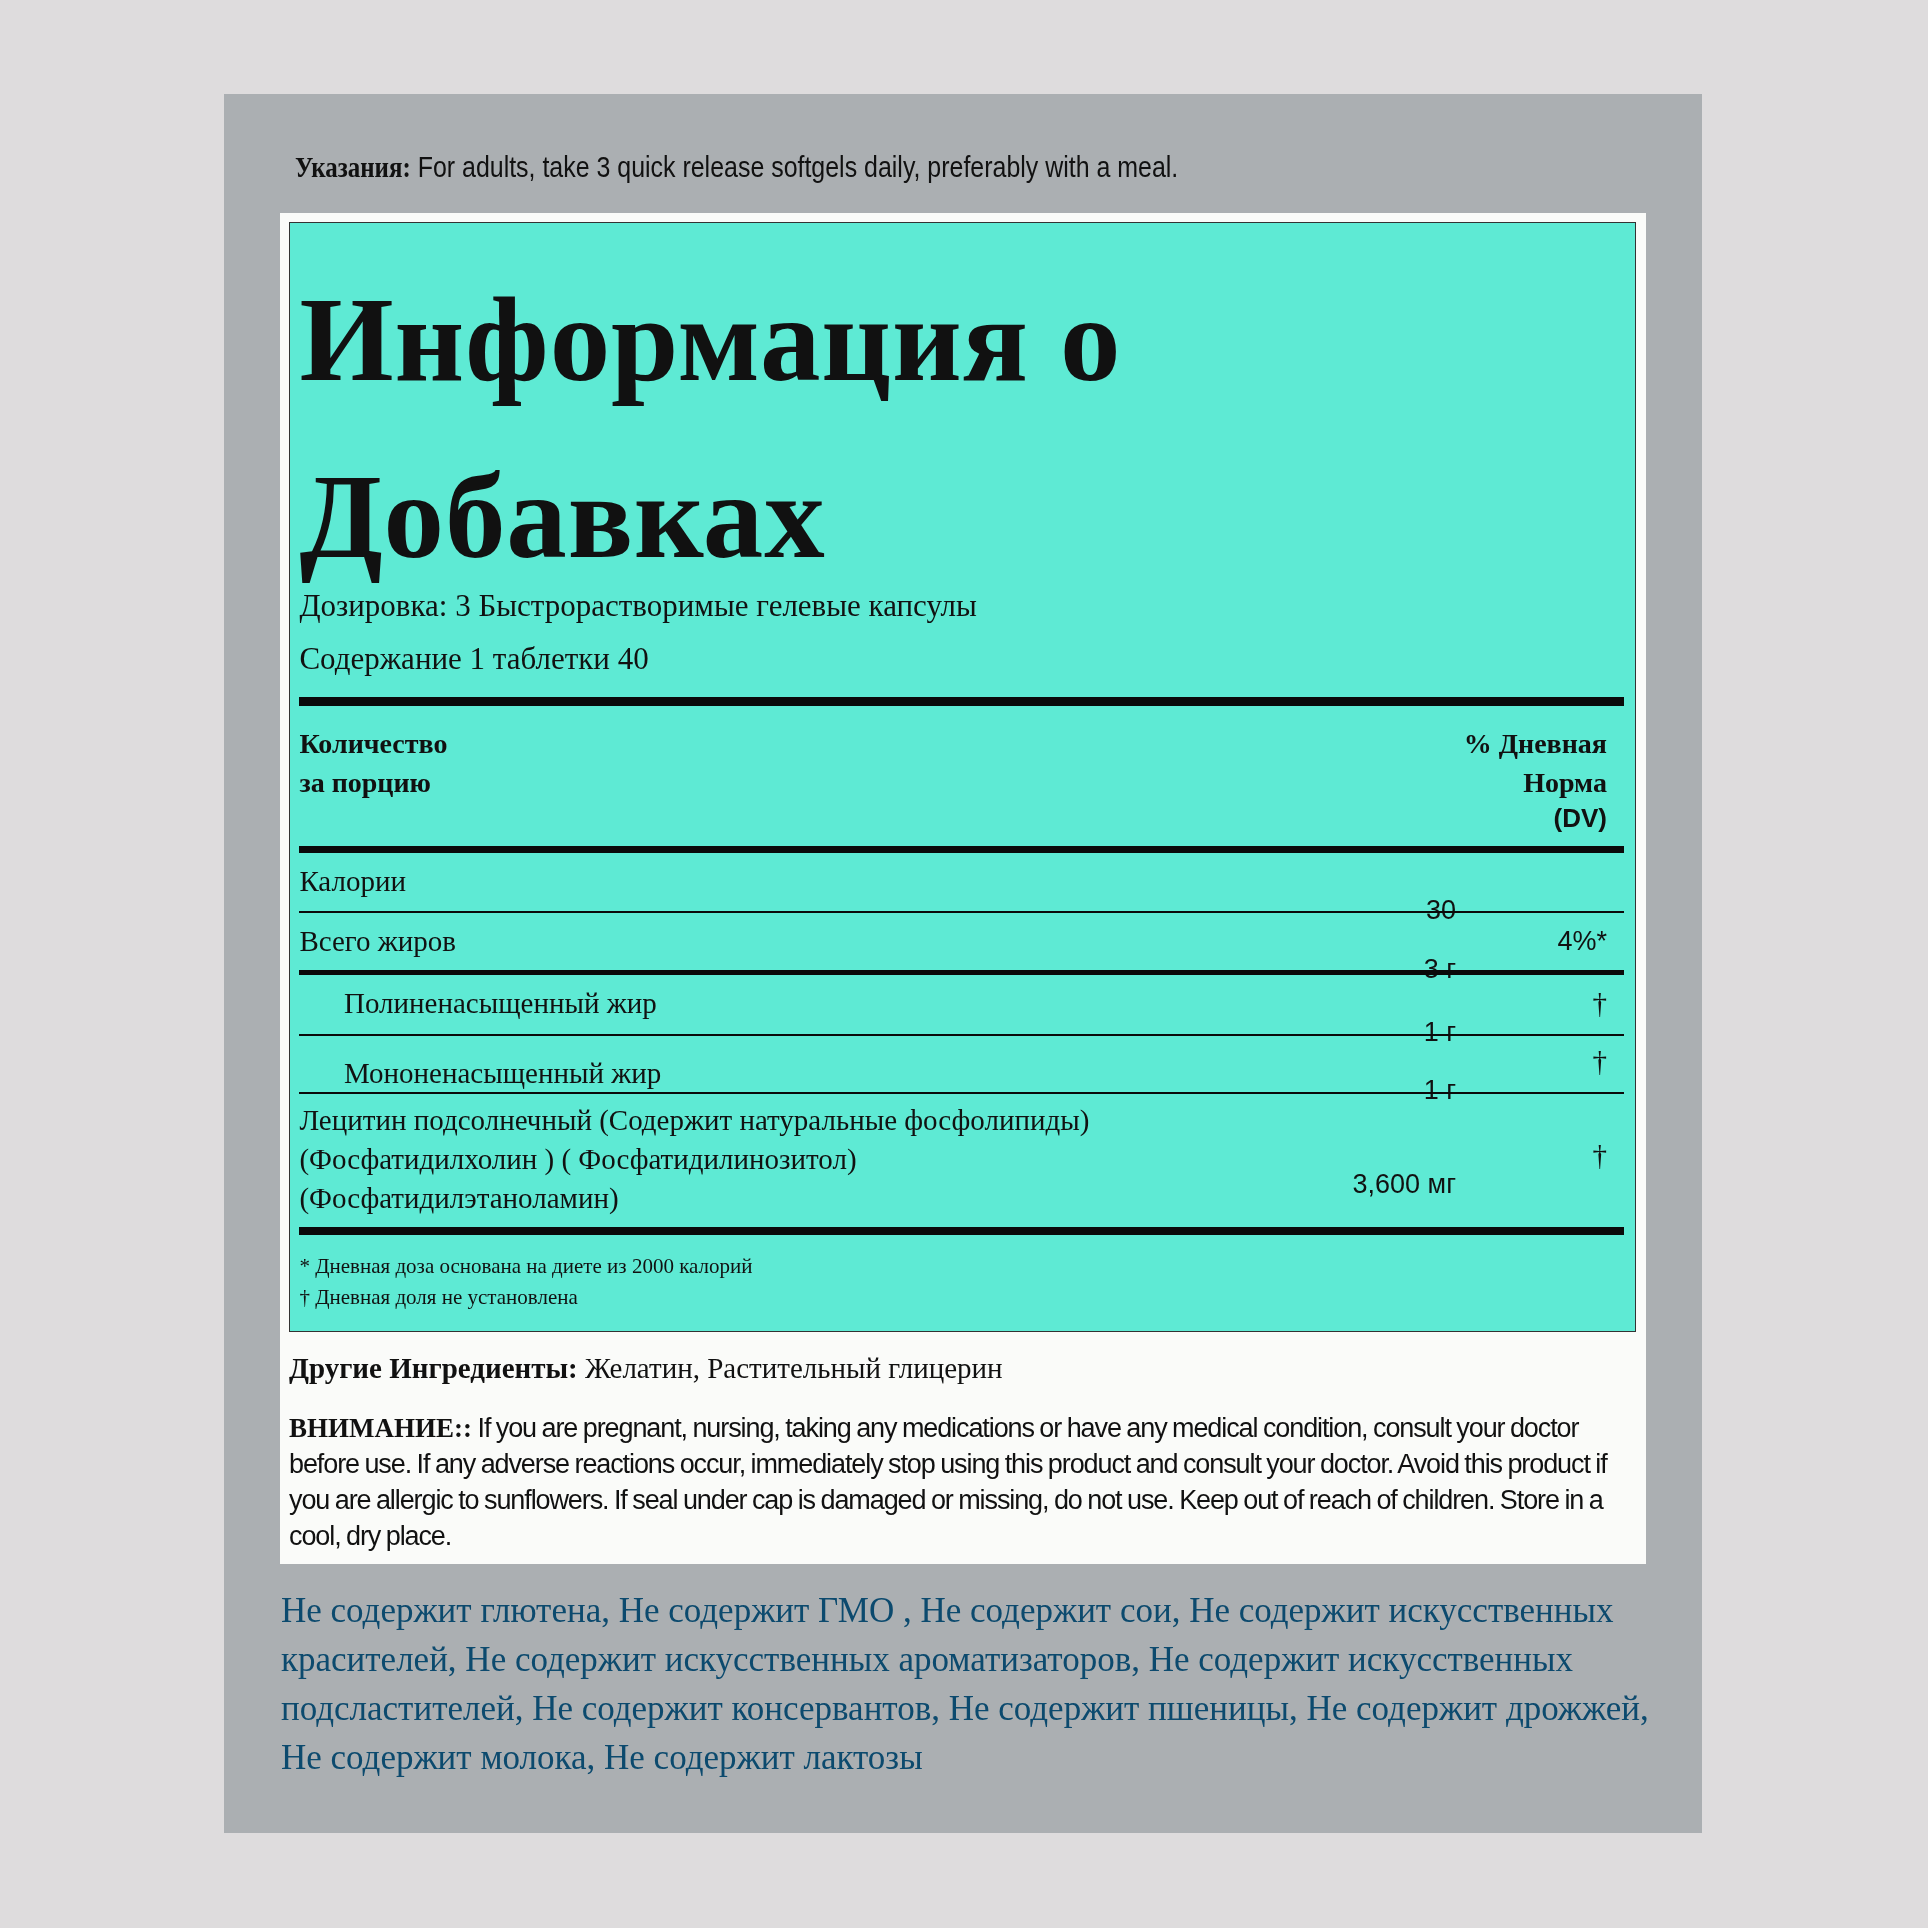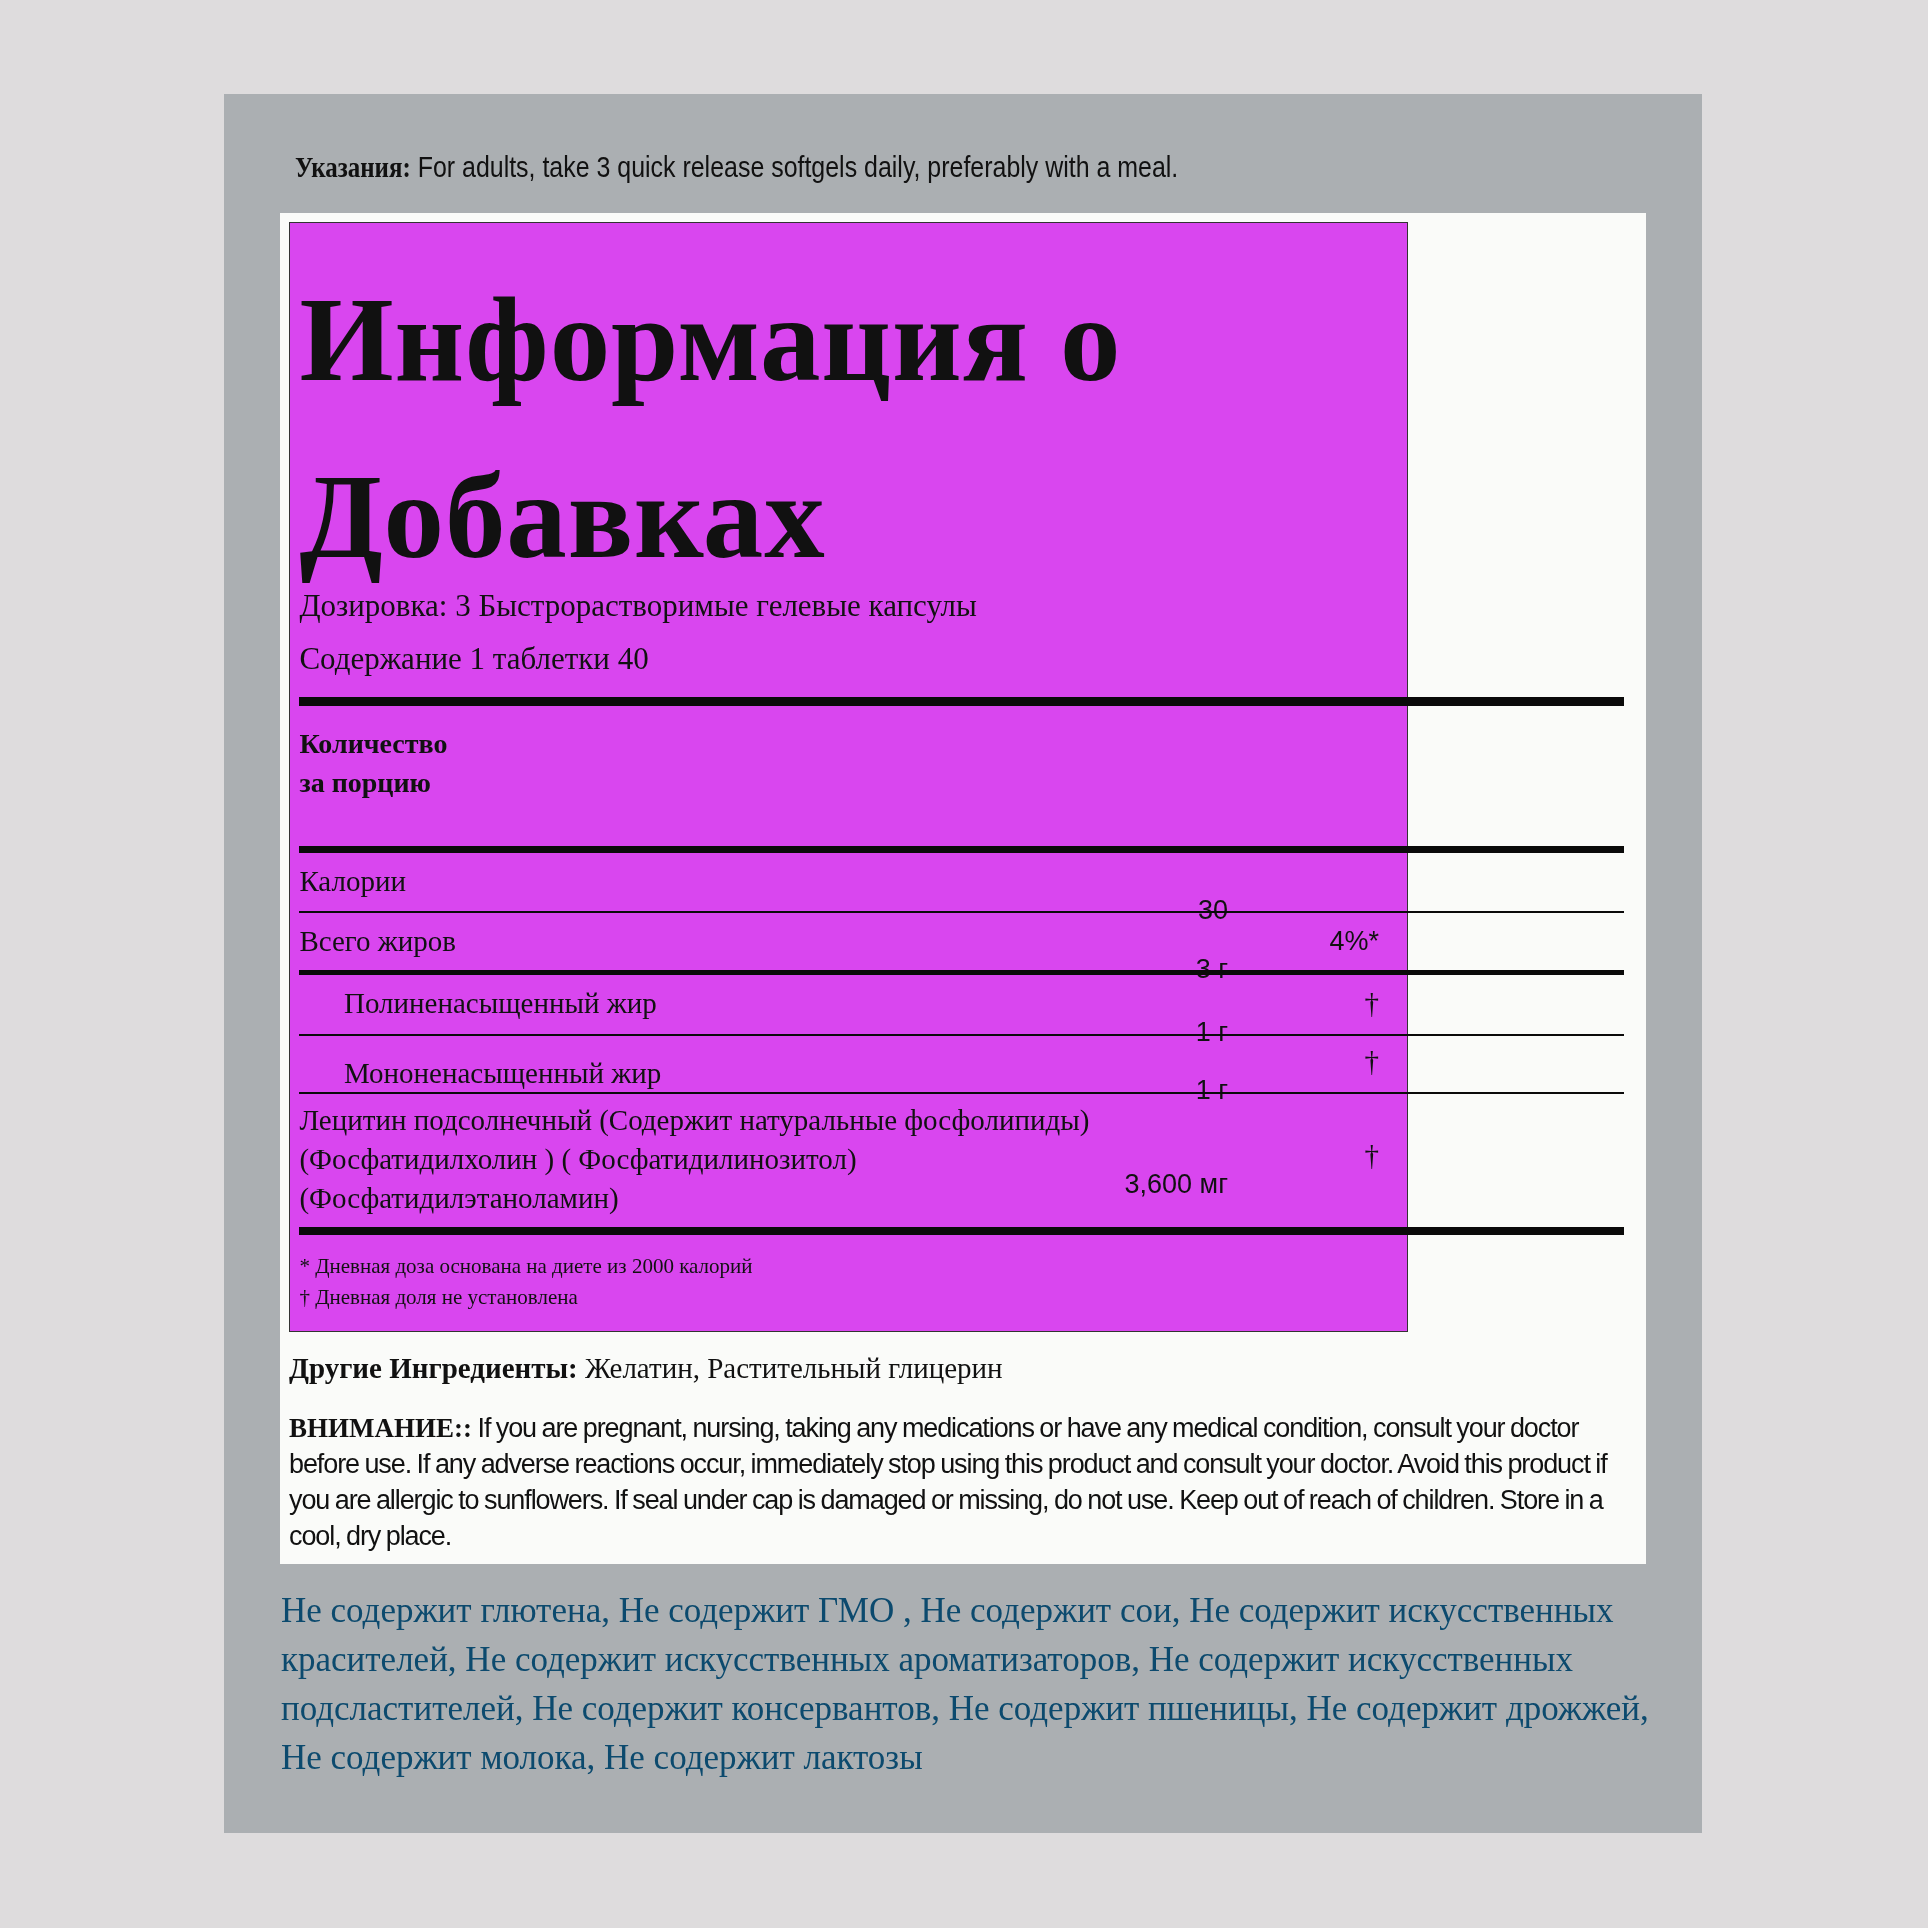--- a/index.html
+++ b/index.html
@@ -15,22 +15,22 @@
     position:absolute; left:295px; top:151px; font-size:29px; white-space:nowrap;
     font-family:"Liberation Sans", sans-serif; transform:scaleX(0.86); transform-origin:left top;
     color:#111;
   }
   .directions b { font-family:"Liberation Serif", serif; font-weight:bold; }
   .whitebox {
     position:absolute; left:280px; top:213px; width:1366px; height:1351px;
     background:#fafbf9;
   }
   .facts {
-    position:absolute; left:289px; top:222px; width:1119px; height:1110px;
-    border:1.9px solid #333; box-sizing:border-box; background:#d946ef;
+    position:absolute; left:289px; top:222px; width:1347px; height:1110px;
+    border:1.9px solid #333; box-sizing:border-box; background:#5eead4;
   }
   .title {
     position:absolute; left:9.4px; top:28px; font-size:121px; font-weight:bold; line-height:177px;
     width:1130px; letter-spacing:0.9px;
   }
   .serving {
     position:absolute; left:9.4px; font-size:31px; white-space:nowrap;
   }
   .rule { position:absolute; left:9.4px; width:1325px; background:#0a0a0a; }
   .hdr { position:absolute; font-size:28px; font-weight:bold; line-height:39px; }
@@ -69,20 +69,25 @@
   <div class="title">Информация о Добавках</div>
   <div class="serving" style="top:365px;">Дозировка: 3 Быстрорастворимые гелевые капсулы</div>
   <div class="serving" style="top:418px;">Содержание 1 таблетки 40</div>
 
   <div class="rule" style="top:474px;height:9.4px;"></div>
 
   <div class="hdr" style="left:9.4px;top:501px;">
     <div>Количество</div>
     <div>за порцию</div>
   </div>
+  <div class="hdr" style="right:28px;top:501px;text-align:right;">
+    <div>% Дневная</div>
+    <div>Норма</div>
+    <div class="num" style="font-weight:bold;font-size:26px;line-height:32px;">(DV)</div>
+  </div>
 
   <div class="rule" style="top:623px;height:6.6px;"></div>
 
   <div class="row-label" style="top:642px;">Калории</div>
   <div class="row-amt num" style="top:644px;">30</div>
   <div class="row-dv num" style="top:644px;"></div>
   <div class="rule" style="top:688px;height:1.9px;"></div>
 
   <div class="row-label" style="top:702px;">Всего жиров</div>
   <div class="row-amt num" style="top:703px;">3 г</div>

